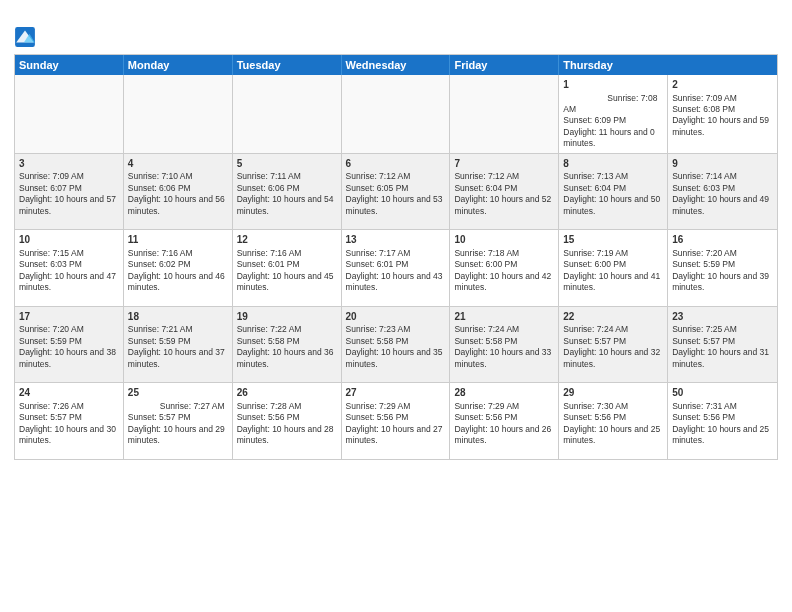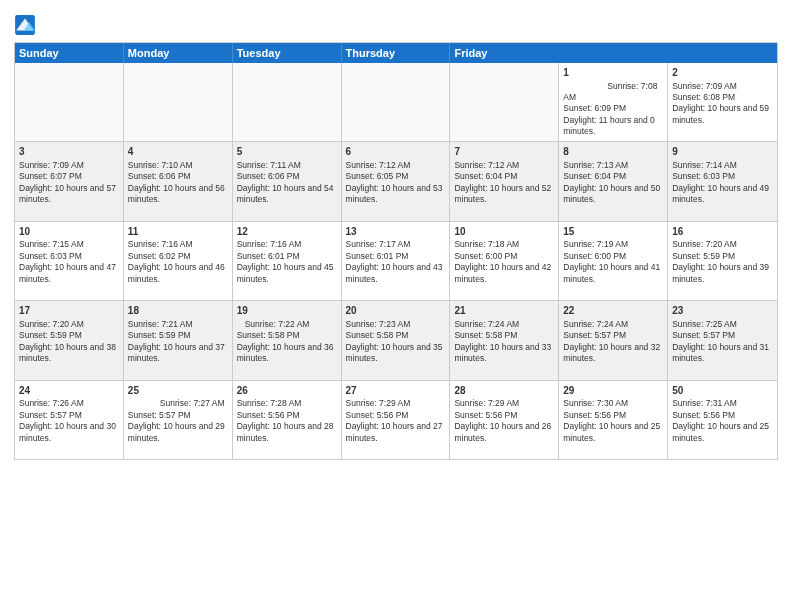--- a/index.html
+++ b/index.html
@@ -6,21 +6,21 @@
     body {
       font-family: Arial, sans-serif;
       background: #fff;
       width: 792px;
       height: 612px;
       overflow: hidden;
     }
     .page {
       width: 792px;
       height: 468px;
-      padding: 14px 14px 8px 14px;
+      padding: 26px 14px 8px 14px;
       display: flex;
       flex-direction: column;
     }
     .header {
       display: flex;
       justify-content: space-between;
       align-items: flex-start;
       margin-bottom: 6px;
     }
     .logo {
@@ -125,22 +125,23 @@
       <div class="main-title"></div>
       <div class="subtitle"></div>
     </div>
   </div>
 
   <div class="calendar">
     <div class="cal-header">
     <div class="cal-header-cell">Sunday</div>
         <div class="cal-header-cell">Monday</div>
         <div class="cal-header-cell">Tuesday</div>
+        <div class="cal-header-cell">Wednesday</div>
+        <div class="cal-header-cell">Friday</div>
         <div class="cal-header-cell">Thursday</div>
-        <div class="cal-header-cell">Friday</div>
       </div>
     <div class="cal-body">
     <div class="cal-row">
           <div class="cal-cell empty"></div>
           <div class="cal-cell empty"></div>
           <div class="cal-cell empty"></div>
           <div class="cal-cell empty"></div>
           <div class="cal-cell empty"></div>
           <div class="cal-cell"><span class="day-num">1</span><span style="white-space: pre-line; margin-left: 44px;">Sunrise: 7:08 AM
 Sunset: 6:09 PM
@@ -195,21 +196,21 @@
 Sunset: 5:59 PM
 Daylight: 10 hours and 39 minutes.</span></div>
         </div>
         <div class="cal-row">
           <div class="cal-cell shaded"><span class="day-num">17</span><span style="white-space: pre-line;">Sunrise: 7:20 AM
 Sunset: 5:59 PM
 Daylight: 10 hours and 38 minutes.</span></div>
           <div class="cal-cell shaded"><span class="day-num">18</span><span style="white-space: pre-line;">Sunrise: 7:21 AM
 Sunset: 5:59 PM
 Daylight: 10 hours and 37 minutes.</span></div>
-          <div class="cal-cell shaded"><span class="day-num">19</span><span style="white-space: pre-line; margin-left: 8px;">Sunrise: 7:22 AM
+          <div class="cal-cell shaded"><span class="day-num">19</span><span style="white-space: pre-line;">Sunrise: 7:22 AM
 Sunset: 5:58 PM
 Daylight: 10 hours and 36 minutes.</span></div>
           <div class="cal-cell shaded"><span class="day-num">20</span><span style="white-space: pre-line;">Sunrise: 7:23 AM
 Sunset: 5:58 PM
 Daylight: 10 hours and 35 minutes.</span></div>
           <div class="cal-cell shaded"><span class="day-num">21</span><span style="white-space: pre-line;">Sunrise: 7:24 AM
 Sunset: 5:58 PM
 Daylight: 10 hours and 33 minutes.</span></div>
           <div class="cal-cell shaded"><span class="day-num">22</span><span style="white-space: pre-line;">Sunrise: 7:24 AM
 Sunset: 5:57 PM

